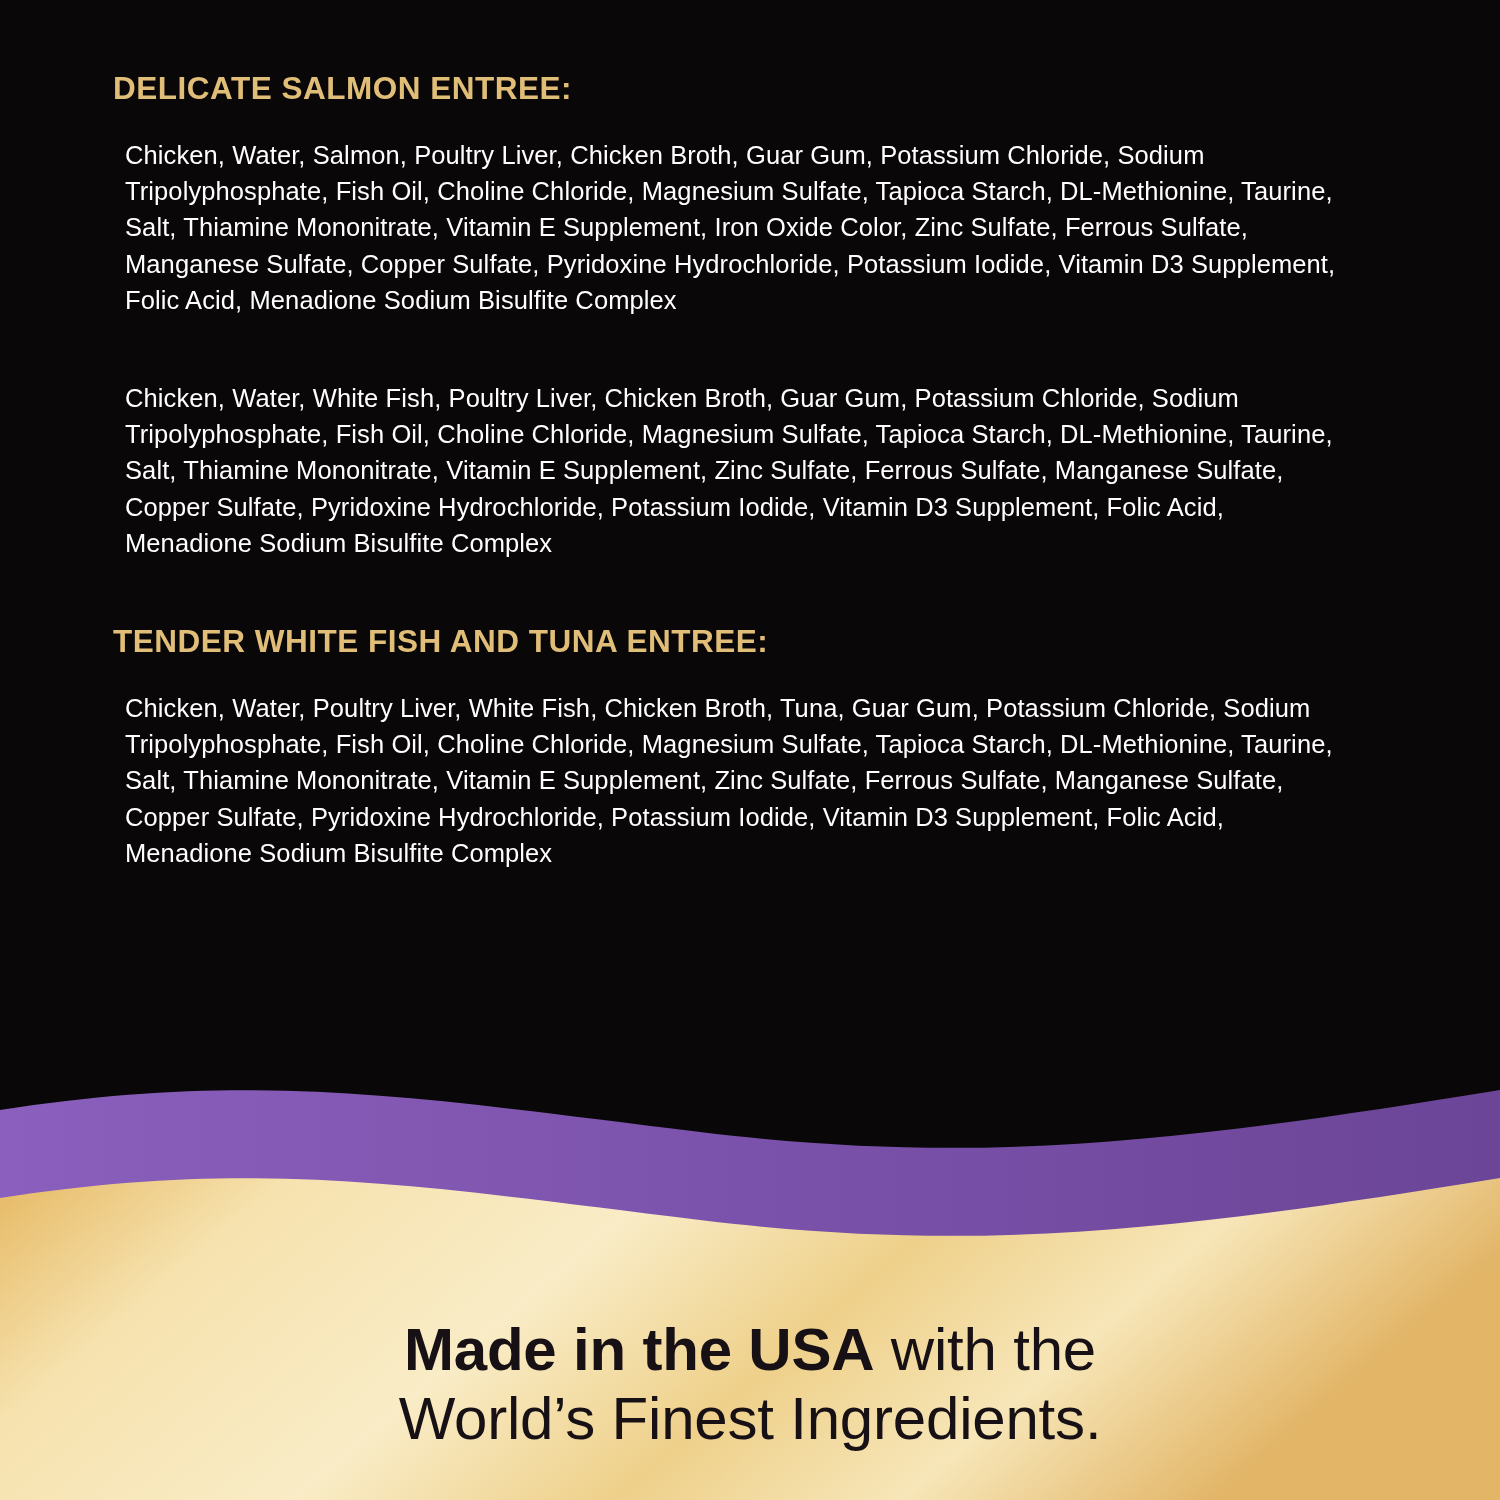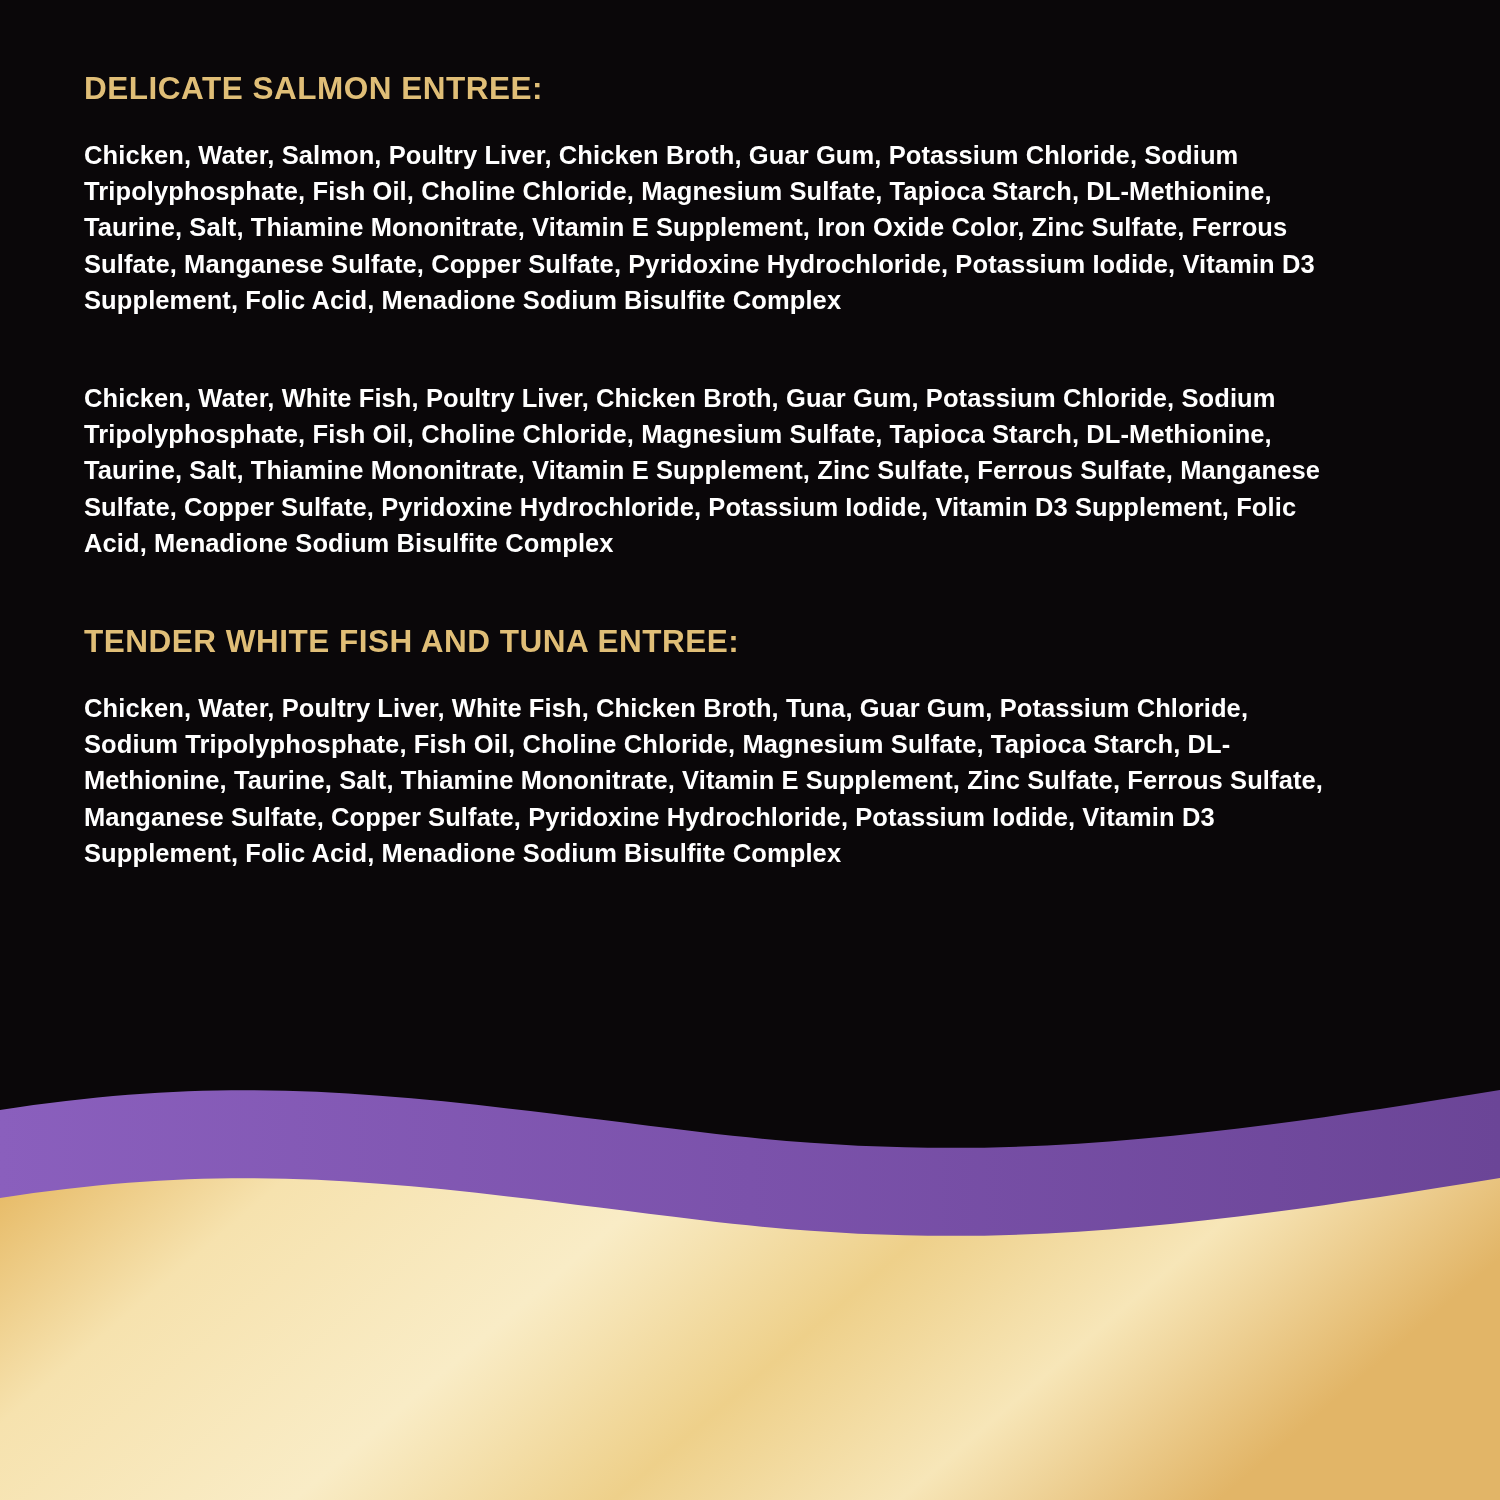--- a/index.html
+++ b/index.html
@@ -18,44 +18,44 @@
     width: 1500px;
     height: 1500px;
     background: #0a0709;
     overflow: hidden;
   }
   .content {
     position: absolute;
     top: 0;
     left: 0;
     width: 1500px;
-    padding: 70px 130px 0 84px;
+    padding: 70px 130px 0 113px;
     box-sizing: border-box;
   }
   .section {
     margin-bottom: 62px;
   }
   .section:last-child {
     margin-bottom: 0;
   }
   .section-title {
     color: #e0be77;
     font-size: 31.5px;
     font-weight: bold;
     letter-spacing: 0.5px;
     margin: 0 0 30px 0;
     text-transform: uppercase;
   }
   .section-body {
     color: #ffffff;
     font-size: 25.5px;
-    font-weight: 700;
+    font-weight: 400;
     line-height: 1.42;
     letter-spacing: 0.1px;
-    margin: 0;
+    margin: 12px;
     max-width: 1240px;
   }
   
   .wave-wrap {
     position: absolute;
     left: 0;
     bottom: 0;
     width: 1500px;
     height: 420px;
   }
@@ -119,15 +119,19 @@
         </linearGradient>
         <linearGradient id="purpleGrad" x1="0" y1="0" x2="1" y2="0">
           <stop offset="0%" stop-color="#8a5fbd"></stop>
           <stop offset="50%" stop-color="#7b52ab"></stop>
           <stop offset="100%" stop-color="#6b4597"></stop>
         </linearGradient>
       </defs>
       <path d="M0,30 C260,-10 420,18 700,52 C980,86 1180,62 1500,10 L1500,420 L0,420 Z" fill="url(#purpleGrad)"></path>
       <path d="M0,118 C260,78 420,106 700,140 C980,174 1180,150 1500,98 L1500,420 L0,420 Z" fill="url(#goldGrad)"></path>
     </svg>
+    <div class="footer-text">
+      <span class="footer-line"><span class="footer-strong">Made in the USA</span><span> with the</span></span>
+      <span class="footer-line">World’s Finest Ingredients.</span>
+    </div>
   </div>
 
 </div>
 
 </body></html>

